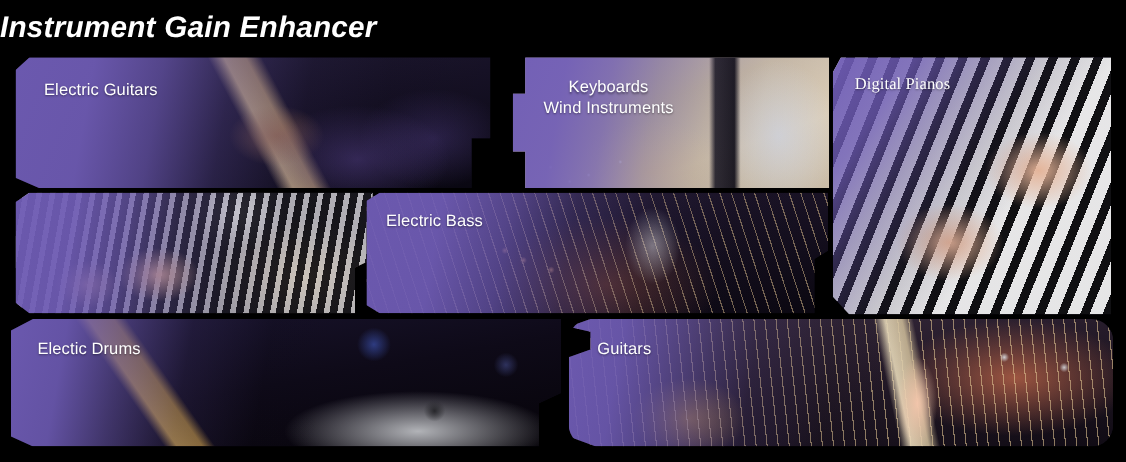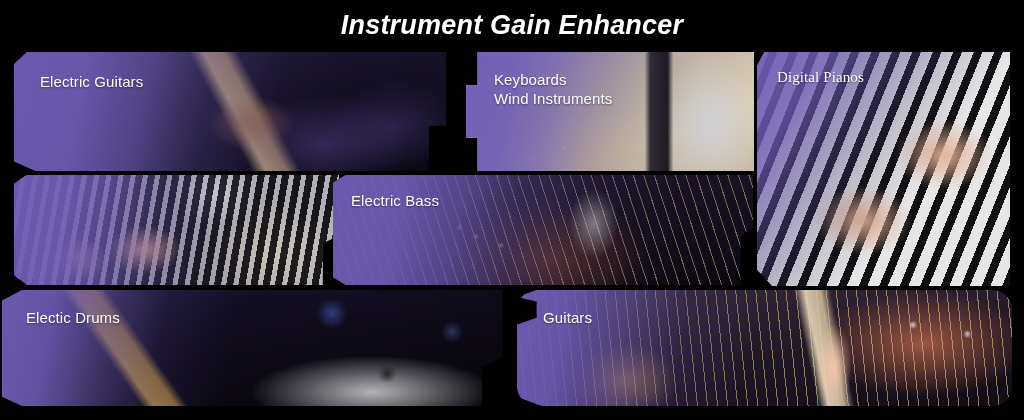--- a/index.html
+++ b/index.html
@@ -23,35 +23,35 @@
     height: 420px;
     background: #000000;
   }
 
   
   #page-title {
     position: absolute;
     top: 8px;
     left: 0;
     width: 1024px;
-    text-align: center;
     color: #ffffff;
     font-size: 27px;
     font-weight: bold;
     font-style: italic;
     letter-spacing: 0.2px;
     line-height: 34px;
     white-space: nowrap;
   }
 
   
   .panel {
     position: absolute;
     overflow: hidden;
     background-color: #0b0a14;
+    text-align: center;
   }
 
   
   .photo {
     position: absolute;
     inset: 0;
   }
 
   
   .tint {
@@ -241,21 +241,21 @@
     <div class="photo ph-midi"></div>
     <div class="tint"></div>
   </div>
 
   <div class="panel shape-e" style="left:333px; top:175px; width:420px; height:110px;">
     <div class="photo ph-bass"></div>
     <div class="tint"></div>
     <div class="label" style="left:18px; top:16px;">Electric Bass</div>
   </div>
 
-  <div class="panel shape-f" style="left:2px; top:290px; width:500px; height:116px;padding-left:40px;">
+  <div class="panel shape-f" style="left:10px; top:290px; width:500px; height:116px;padding-left:40px;">
     <div class="photo ph-drums"></div>
     <div class="tint" style="background:linear-gradient(100deg, rgba(111,92,181,0.95) 0%, rgba(108,90,178,0.90) 10%, rgba(96,80,158,0.62) 20%, rgba(60,48,102,0.30) 32%, rgba(14,10,24,0.08) 46%, rgba(0,0,0,0) 58%);"></div>
     <div class="label" style="left:24px; top:18px;">Electic Drums</div>
   </div>
 
   <div class="panel shape-g" style="left:517px; top:290px; width:495px; height:116px;">
     <div class="photo ph-guitars"></div>
     <div class="tint" style="background:linear-gradient(100deg, rgba(111,92,181,0.95) 0%, rgba(108,90,178,0.90) 10%, rgba(96,80,158,0.62) 22%, rgba(60,48,102,0.28) 34%, rgba(14,10,24,0.08) 48%, rgba(0,0,0,0) 60%);"></div>
     <div class="label" style="left:26px; top:18px;">Guitars</div>
   </div>

